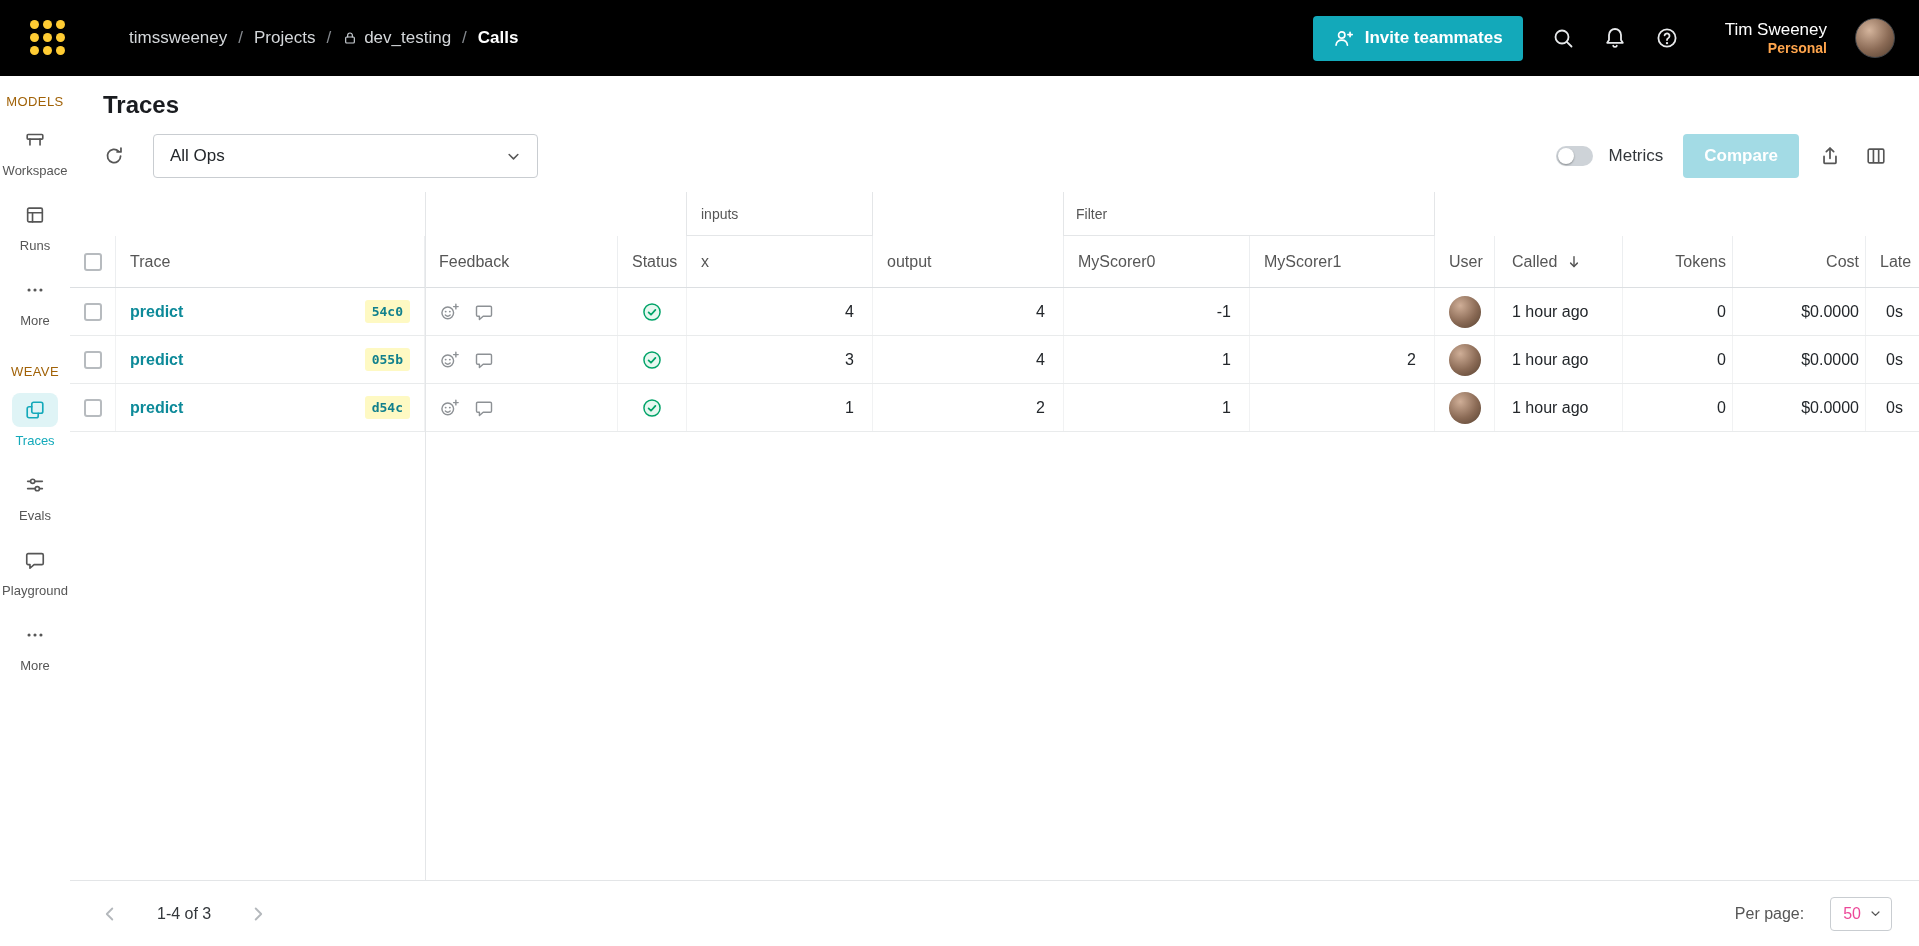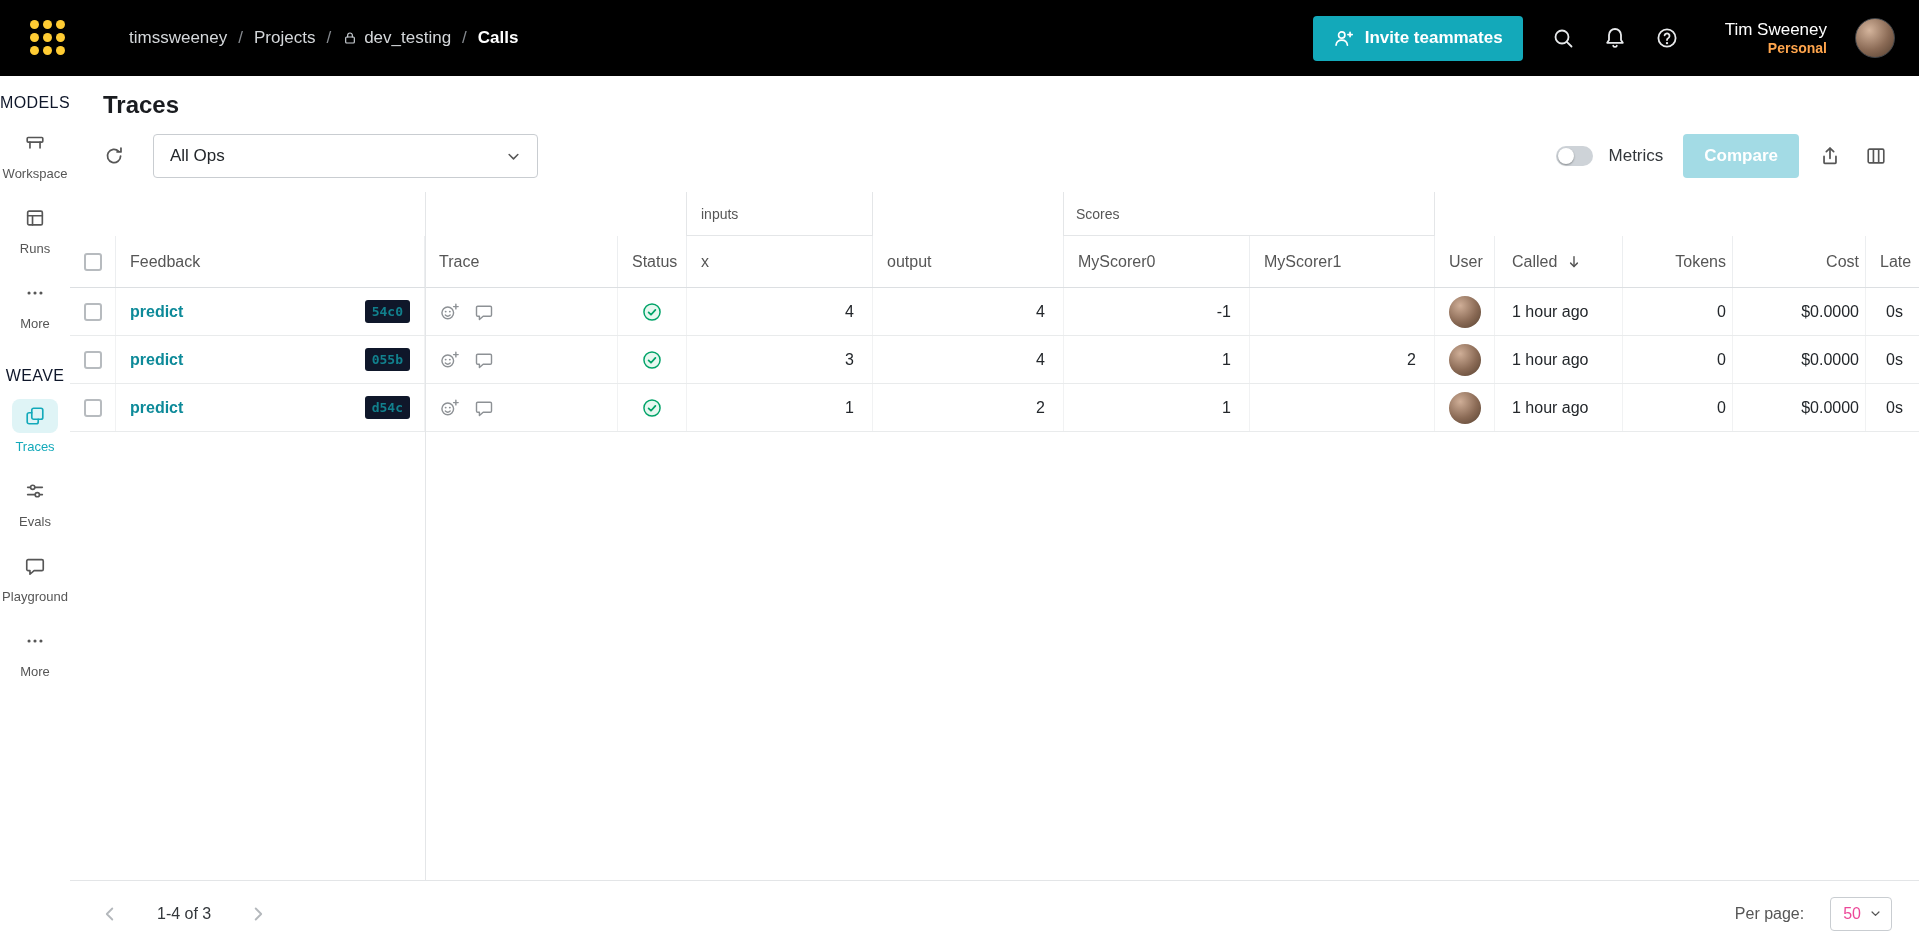--- a/index.html
+++ b/index.html
@@ -26,21 +26,21 @@
   .user-name { color:#ffffff; font-size:17px; }
   .user-plan { color:#ffa54c; font-size:14px; font-weight:600; }
   .avatar { width:40px; height:40px; border-radius:50%; border:1px solid #43464a; cursor:pointer;
     background: radial-gradient(circle at 35% 30%, #d4b49c, #8a6a55 55%, #513d2e); }
 
   
   .frame { display:flex; height:870px; }
 
   
   .sidebar { width:70px; flex:none; padding-top:18px; display:flex; flex-direction:column; align-items:center; background:#fff; }
-  .side-label { font-size:16px; color:#0f172a; letter-spacing:.4px; margin-bottom:14px; }
+  .side-label { font-size:13px; color:#a16207; letter-spacing:.4px; margin-bottom:14px; }
   .side-label.weave { margin-top:16px; }
   .side-item { display:flex; flex-direction:column; align-items:center; gap:6px; margin-bottom:20px;
     font-size:13px; color:#565656; cursor:pointer; }
   .side-item .icon-pill { width:46px; height:34px; display:flex; align-items:center; justify-content:center; border-radius:8px; color:#565656; }
   .side-item.active { color:#13a9ba; }
   .side-item.active .icon-pill { background:#dff4f6; color:#13a9ba; }
 
   
   .main { flex:1; min-width:0; display:flex; flex-direction:column; }
   .page-title { font-size:24px; font-weight:700; color:#1a1c20; margin:15px 0 15px 33px; }
@@ -82,21 +82,21 @@
 
   .data-row { height:48px; border-bottom:1px solid #e9ebec; font-size:16px; color:#23272b; }
   .cell { height:100%; display:flex; align-items:center; padding:0 14px; border-right:1px solid #f1f2f3; overflow:hidden; white-space:nowrap; }
   .cell.center { justify-content:center; padding:0; }
   .cell.num { justify-content:flex-end; padding-right:18px; }
   .cell.num-tight { justify-content:flex-end; padding-right:6px; }
   .cell.last { border-right:none; padding-left:20px; }
   .cell.called { padding-left:17px;text-align:right; }
   .checkbox { width:18px; height:18px; border:2px solid #b7bbbf; border-radius:3px; background:#fff; cursor:pointer; display:inline-block; }
   .predict-link { color:#0d8a99; font-weight:600; cursor:pointer; }
-  .id-badge { margin-left:auto; background:#0f172a; color:#11808d; font-family:"DejaVu Sans Mono","Liberation Mono",monospace;
+  .id-badge { margin-left:auto; background:#fef9c3; color:#11808d; font-family:"DejaVu Sans Mono","Liberation Mono",monospace;
     font-size:13px; font-weight:700; padding:4px 7px; border-radius:3px; cursor:pointer; }
   .feedback-cell { gap:15px; color:#8d9195; }
   .fb-btn { background:none; border:none; padding:0; color:#8d9195; cursor:pointer; display:flex; }
   .row-avatar { width:32px; height:32px; border-radius:50%;
     background: radial-gradient(circle at 35% 30%, #cfae97, #8a6a55 55%, #55402f); }
 
   
   .footer { height:66px; border-top:1px solid #e3e5e7; display:flex; align-items:center; padding:0 27px 0 29px; font-size:16px; color:#565656; flex:none; }
   .pager { display:flex; align-items:center; gap:36px; }
   .page-btn { background:none; border:none; padding:0; color:#b4b8bc; cursor:pointer; display:flex; }
@@ -308,30 +308,30 @@
       </div>
     </div>
 
     <div class="table-wrap">
       <div class="vline"></div>
 
       <div class="grid group-row">
         <div class="g-cell g-blank1"></div>
         <div class="g-cell g-inputs">inputs</div>
         <div class="g-cell g-output"></div>
-        <div class="g-cell g-scores">Scores</div>
+        <div class="g-cell g-scores">Filter</div>
         <div class="g-cell g-rest"></div>
       </div>
 
       <div class="grid header-row">
         <div class="h-cell center">
             <span class="checkbox"></span>
           </div>
+        <div class="h-cell">Trace</div>
         <div class="h-cell">Feedback</div>
-        <div class="h-cell">Trace</div>
         <div class="h-cell">Status</div>
         <div class="h-cell">x</div>
         <div class="h-cell">output</div>
         <div class="h-cell">MyScorer0</div>
         <div class="h-cell">MyScorer1</div>
         <div class="h-cell">User</div>
         <div class="h-cell called">
           <span>Called</span>
           <span>
             <svg width="18" height="18" viewBox="0 0 24 24" fill="none" stroke="#565656" stroke-width="1.9" stroke-linecap="round" stroke-linejoin="round">

